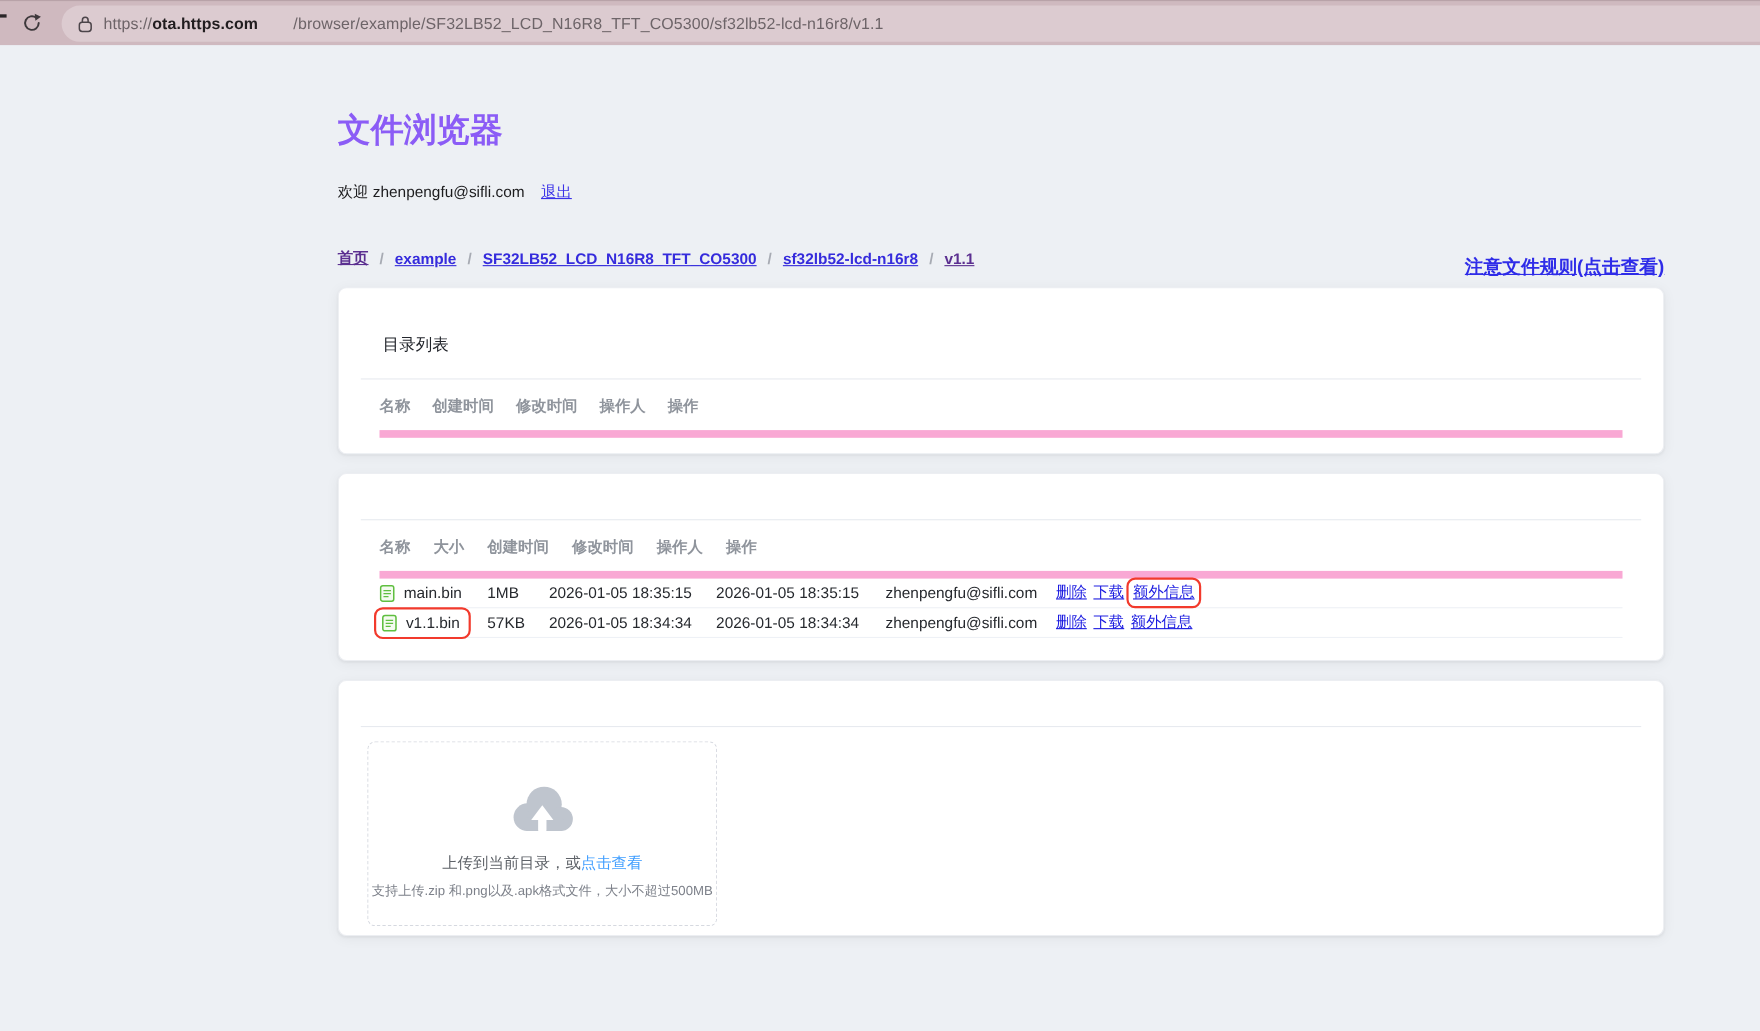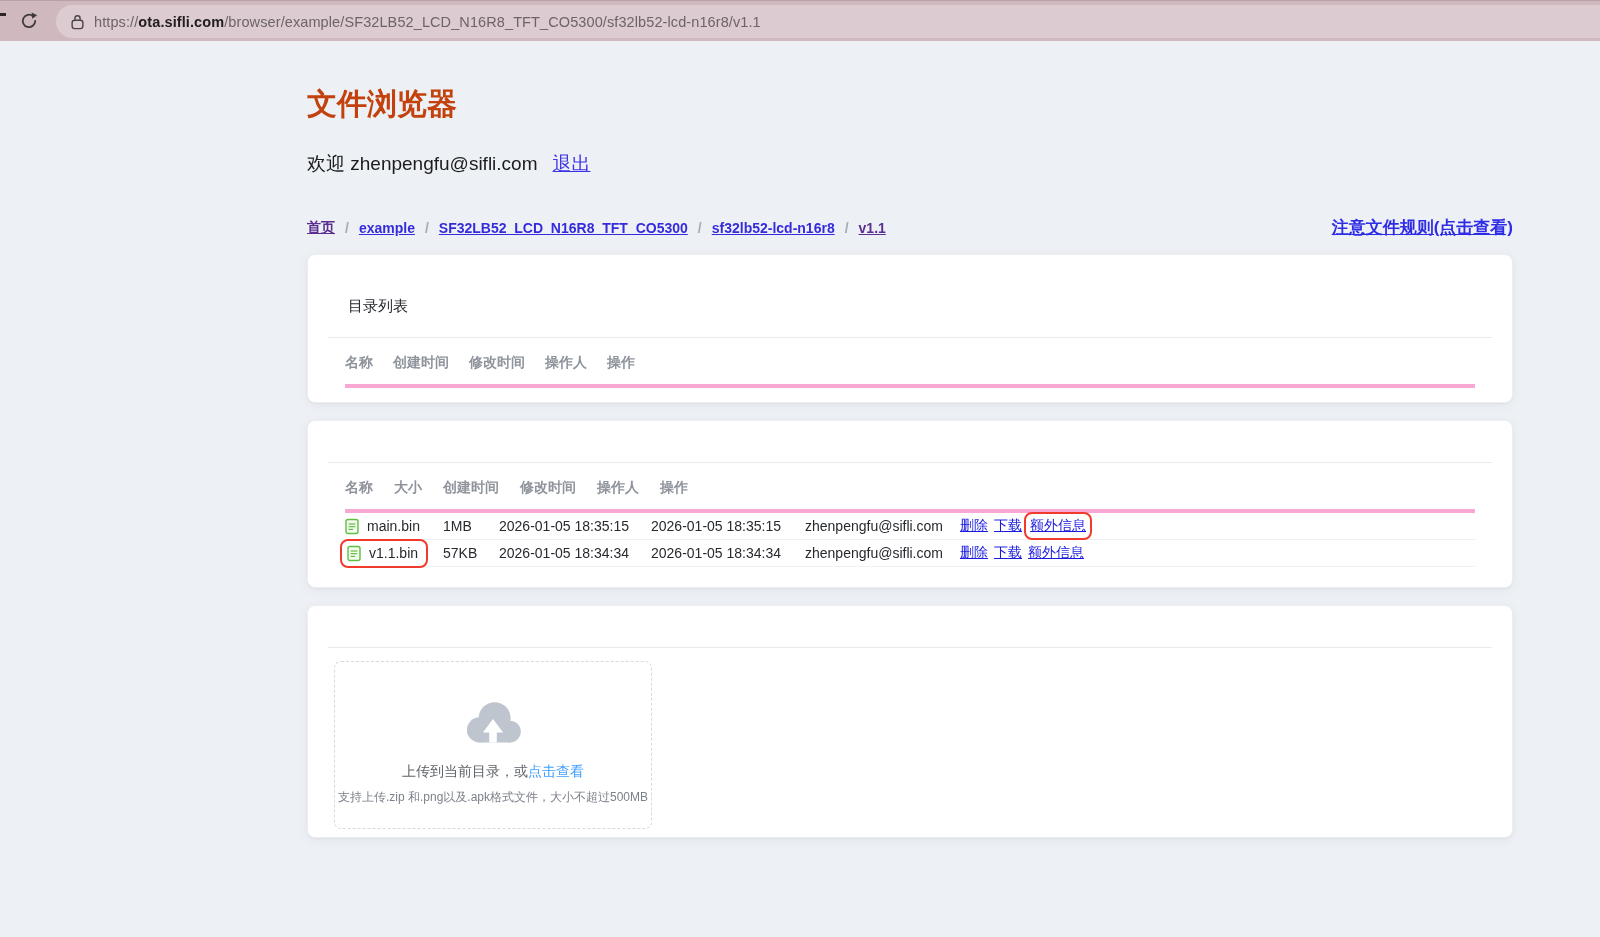--- a/index.html
+++ b/index.html
@@ -20,26 +20,26 @@
   .reload-btn { position:absolute; left:19px; top:10px; width:20px; height:20px; cursor:pointer; }
   .omnibox {
     position:absolute; left:56px; right:-24px; top:4px; height:33px;
     background:#dccbd0; border-radius:17px;
     display:flex; align-items:center; padding-left:15px;
   }
   .lock-ic { margin-right:10px; display:flex; }
   .url { font-size:14.5px; letter-spacing:.1px; white-space:nowrap; }
   .url .scheme { color:#6d6468; }
   .url .domain { color:#211d1f; font-weight:700; }
-  .url .path   { color:#6d6468; }
+  .url .path   { color:#6d6468;margin-left:32px; }
 
   
   .content { position:relative; margin-left:307px; width:1206px; }
-  .page-title { margin:47px 0 0 0; font-size:30px; line-height:32px; font-weight:700; color:#c2410c; }
-  .welcome { margin-top:31px; font-size:19px; color:#1c1c1e; }
+  .page-title { margin:62px 0 0 0; font-size:30px; line-height:32px; font-weight:700; color:#8b5cf6; }
+  .welcome { margin-top:31px; font-size:14px; color:#1c1c1e; }
   .logout { margin-left:15px; color:#3b32e8; text-decoration:underline; cursor:pointer; }
   .rules-link {
     position:absolute; top:128px; right:0;
     font-size:17px; font-weight:700; color:#2f2ce8;
     text-decoration:underline; cursor:pointer;
   }
   .breadcrumb { margin-top:42px; font-size:14px; display:flex; align-items:center;font-weight:bold; }
   .breadcrumb .sep { color:#a7abb3; margin:0 10px; }
   .bc-link { color:#352bdc; text-decoration:underline; cursor:pointer; }
   .bc-link.visited { color:#5b2f90; }
@@ -49,21 +49,21 @@
     background:#fff; border-radius:8px; width:1206px;
     box-shadow:0 1px 2px rgba(0,0,0,.04), 0 2px 12px rgba(0,0,0,.05);
     border:1px solid #eceef2;
     margin-bottom:17px; padding:20px 20px 14px 20px;
   }
   .breadcrumb + .card { margin-top:17px; }
   .card-title { margin:22px 0 0 20px; font-size:15px; color:#23262c; }
   .card-divider { border:none; border-top:1px solid #e7eaef; margin:21px 0 0 0; }
 
   .thead { display:flex; gap:20px; margin:16px 17px 0 17px; padding-bottom:12px;
-           border-bottom:4px solid #f9a8d4; font-size:14px; font-weight:700; color:#8f949c; }
+           border-bottom:7px solid #f9a8d4; font-size:14px; font-weight:700; color:#8f949c; }
   .thead.files { gap:21px; }
 
   .trow { display:flex; align-items:center; height:27px; margin:0 17px;
           border-bottom:1px solid #eef1f6; font-size:14px; color:#26292e; }
   .c-name { width:98px; display:flex; align-items:flex-start; }
   .c-size { width:56px; }
   .c-created { width:152px; }
   .c-modified { width:154px; }
   .c-operator { width:155px; }
   .c-actions { display:flex; align-items:center; gap:6px; }
@@ -97,21 +97,21 @@
       <polygon points="12.6,1.6 18.2,4.2 13.2,7.8" fill="#3e393c"></polygon>
     </svg>
   </div>
   <div class="omnibox">
     <span class="lock-ic">
       <svg viewBox="0 0 14 17" width="13" height="16">
         <rect x="1.2" y="6.6" width="11.6" height="9" rx="2.8" fill="none" stroke="#4c454a" stroke-width="1.5"></rect>
         <path d="M4.2 6.6 V4.6 a2.8 2.8 0 0 1 5.6 0 V6.6" fill="none" stroke="#4c454a" stroke-width="1.5"></path>
       </svg>
     </span>
-    <span class="url"><span class="scheme">https://</span><span class="domain">ota.sifli.com</span><span class="path">/browser/example/SF32LB52_LCD_N16R8_TFT_CO5300/sf32lb52-lcd-n16r8/v1.1</span></span>
+    <span class="url"><span class="scheme">https://</span><span class="domain">ota.https.com</span><span class="path">/browser/example/SF32LB52_LCD_N16R8_TFT_CO5300/sf32lb52-lcd-n16r8/v1.1</span></span>
   </div>
 </div>
 
 <div class="content">
 
   <h1 class="page-title">文件浏览器</h1>
 
   <div class="welcome">
     <span>欢迎 </span><span>zhenpengfu@sifli.com</span><a class="logout">退出</a>
   </div>

